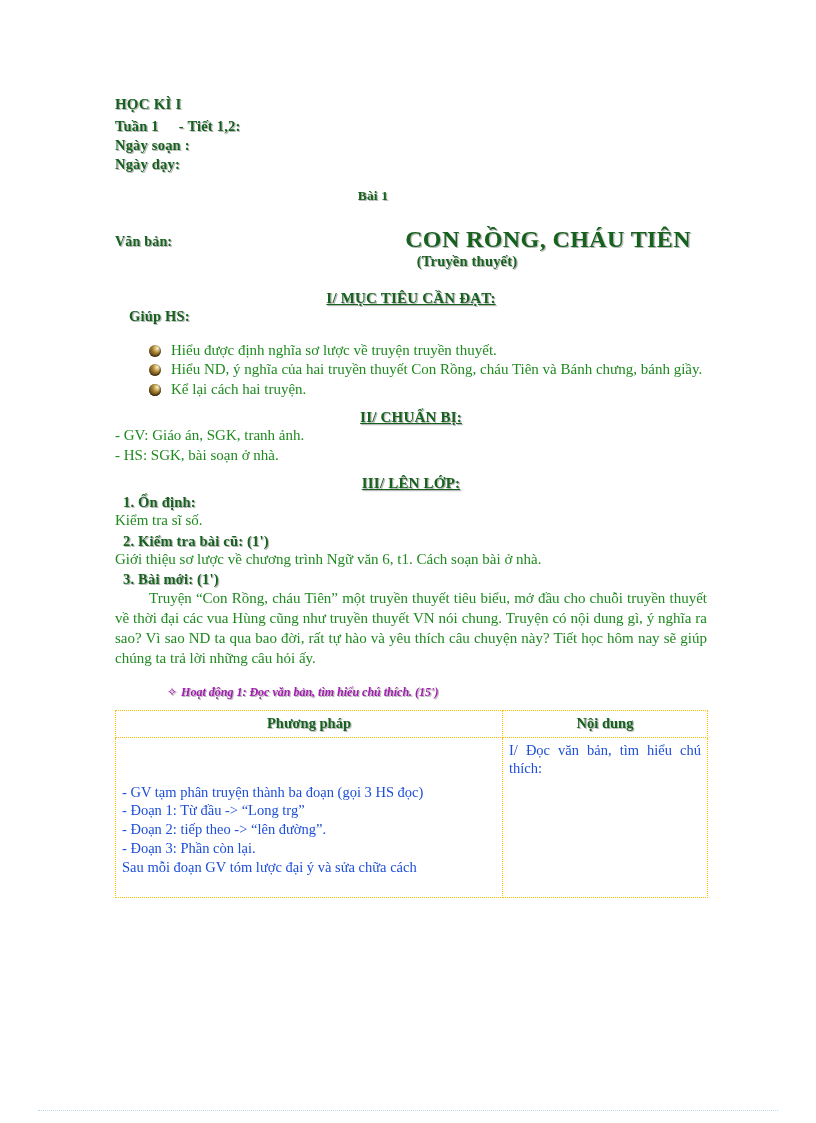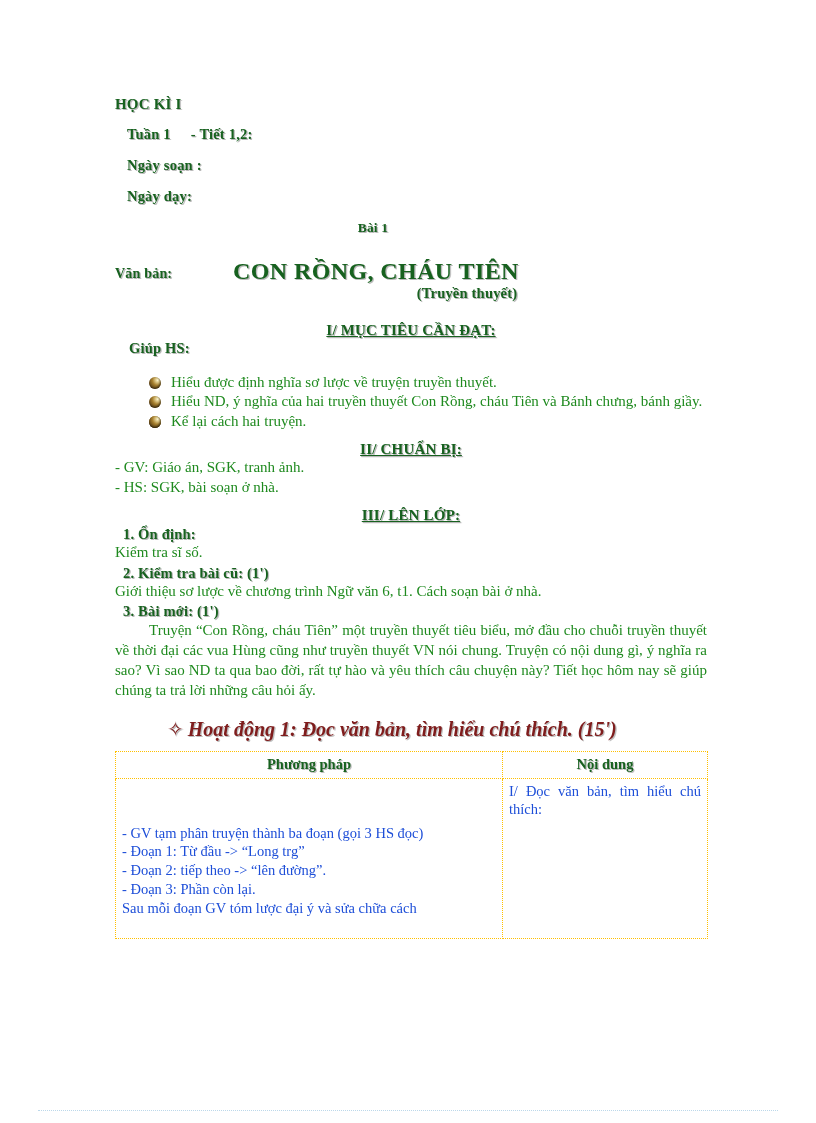--- a/index.html
+++ b/index.html
@@ -39,21 +39,21 @@
   
   .line-hocki {
     text-align: left;
     font-size: 15px;
     margin: 0 0 4px 0;
     padding-right: 88px;
   }
   .meta-line {
     font-size: 14.5px;
     line-height: 1.30;
-    margin: 12px;
+    margin: 0;
   }
   .meta-line .gap { display:inline-block; width: 20px; }
 
   .line-bai1 {
     text-align: center;
     font-size: 13.5px;
     margin: 14px 0 0 0;
     padding-right: 76px;
   }
 
@@ -63,22 +63,22 @@
     height: 54px;
     margin-top: 22px;
   }
   .vanban {
     position: absolute;
     left: 0; top: 8px;
     font-size: 14px;
   }
   .maintitle {
     position: absolute;
-    left: 0; right: 0; top: 0;
-    text-align: left;
+    left: 0; right: 16px; top: 0;
+    text-align: right;
     padding-left: 118px;
     font-size: 24px;
     letter-spacing: .4px;
   }
   .subtitle {
     position: absolute;
     left: 0; right: 0; top: 27px;
     text-align: center;
     padding-left: 112px;
     font-size: 14.5px;
@@ -144,24 +144,24 @@
     color: #1f8a1f;
     text-align: justify;
     margin: 0;
     text-indent: 34px;
   }
 
   
   .activity {
     margin: 16px 0 10px 0;
     padding-left: 52px;
-    font-size: 20px;
+    font-size: 12px;
     font-style: italic;
     font-weight: bold;
-    color: #7f1d1d;
+    color: #a21caf;
     text-shadow: 1px 1px 0 #bdbdbd, 1.4px 1.4px 0 #dcdcdc;
   }
   .activity .star {
     font-style: normal;
     font-weight: normal;
     margin-right: 4px;
   }
 
   
   table.lesson {

